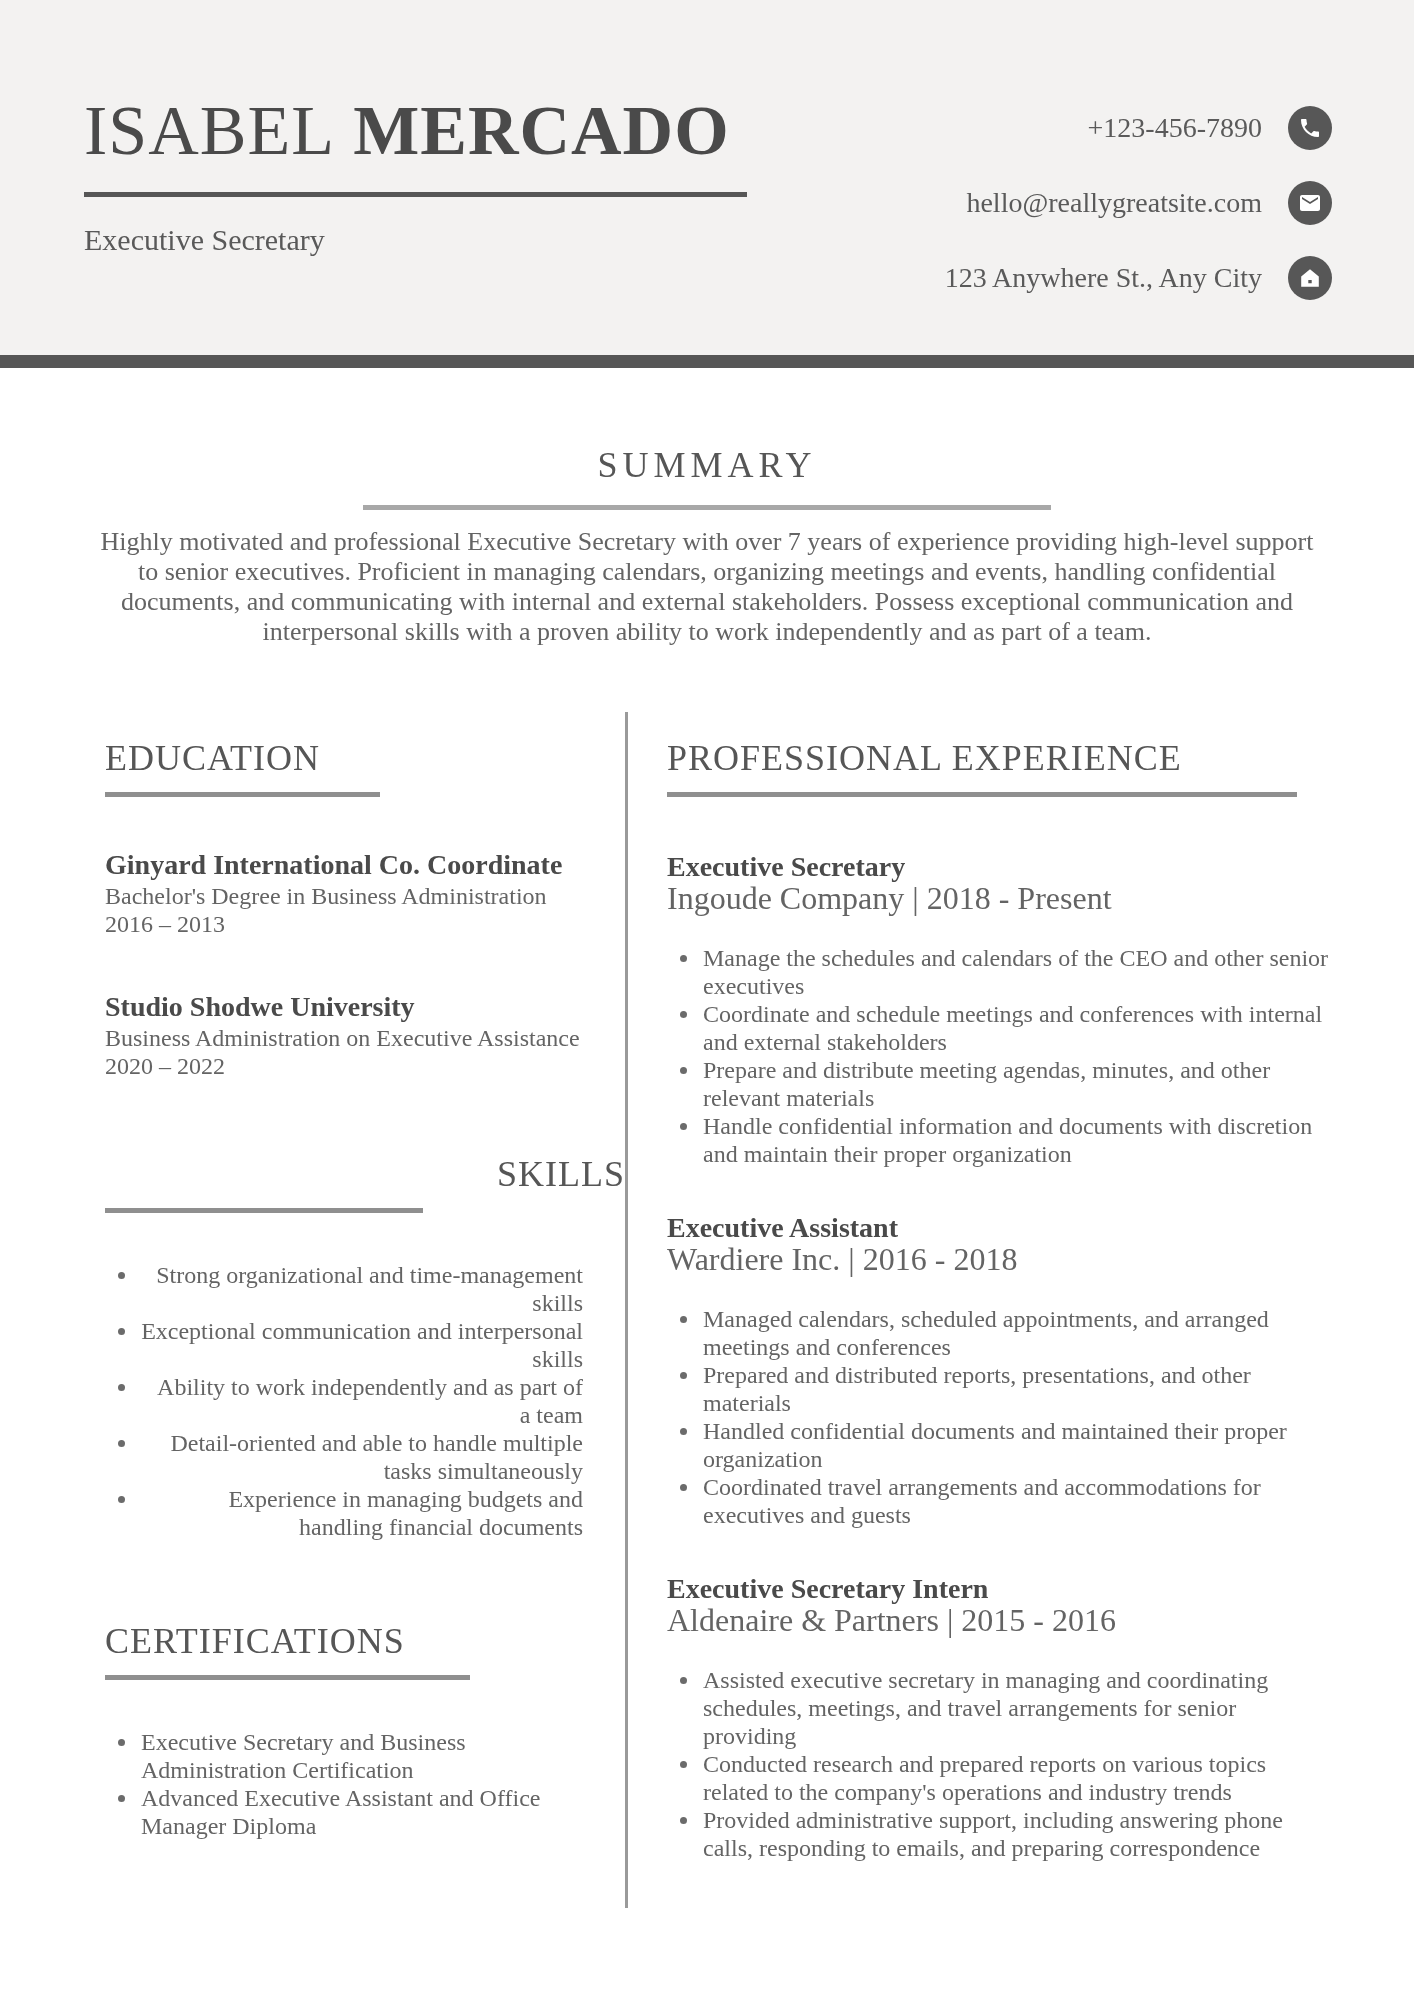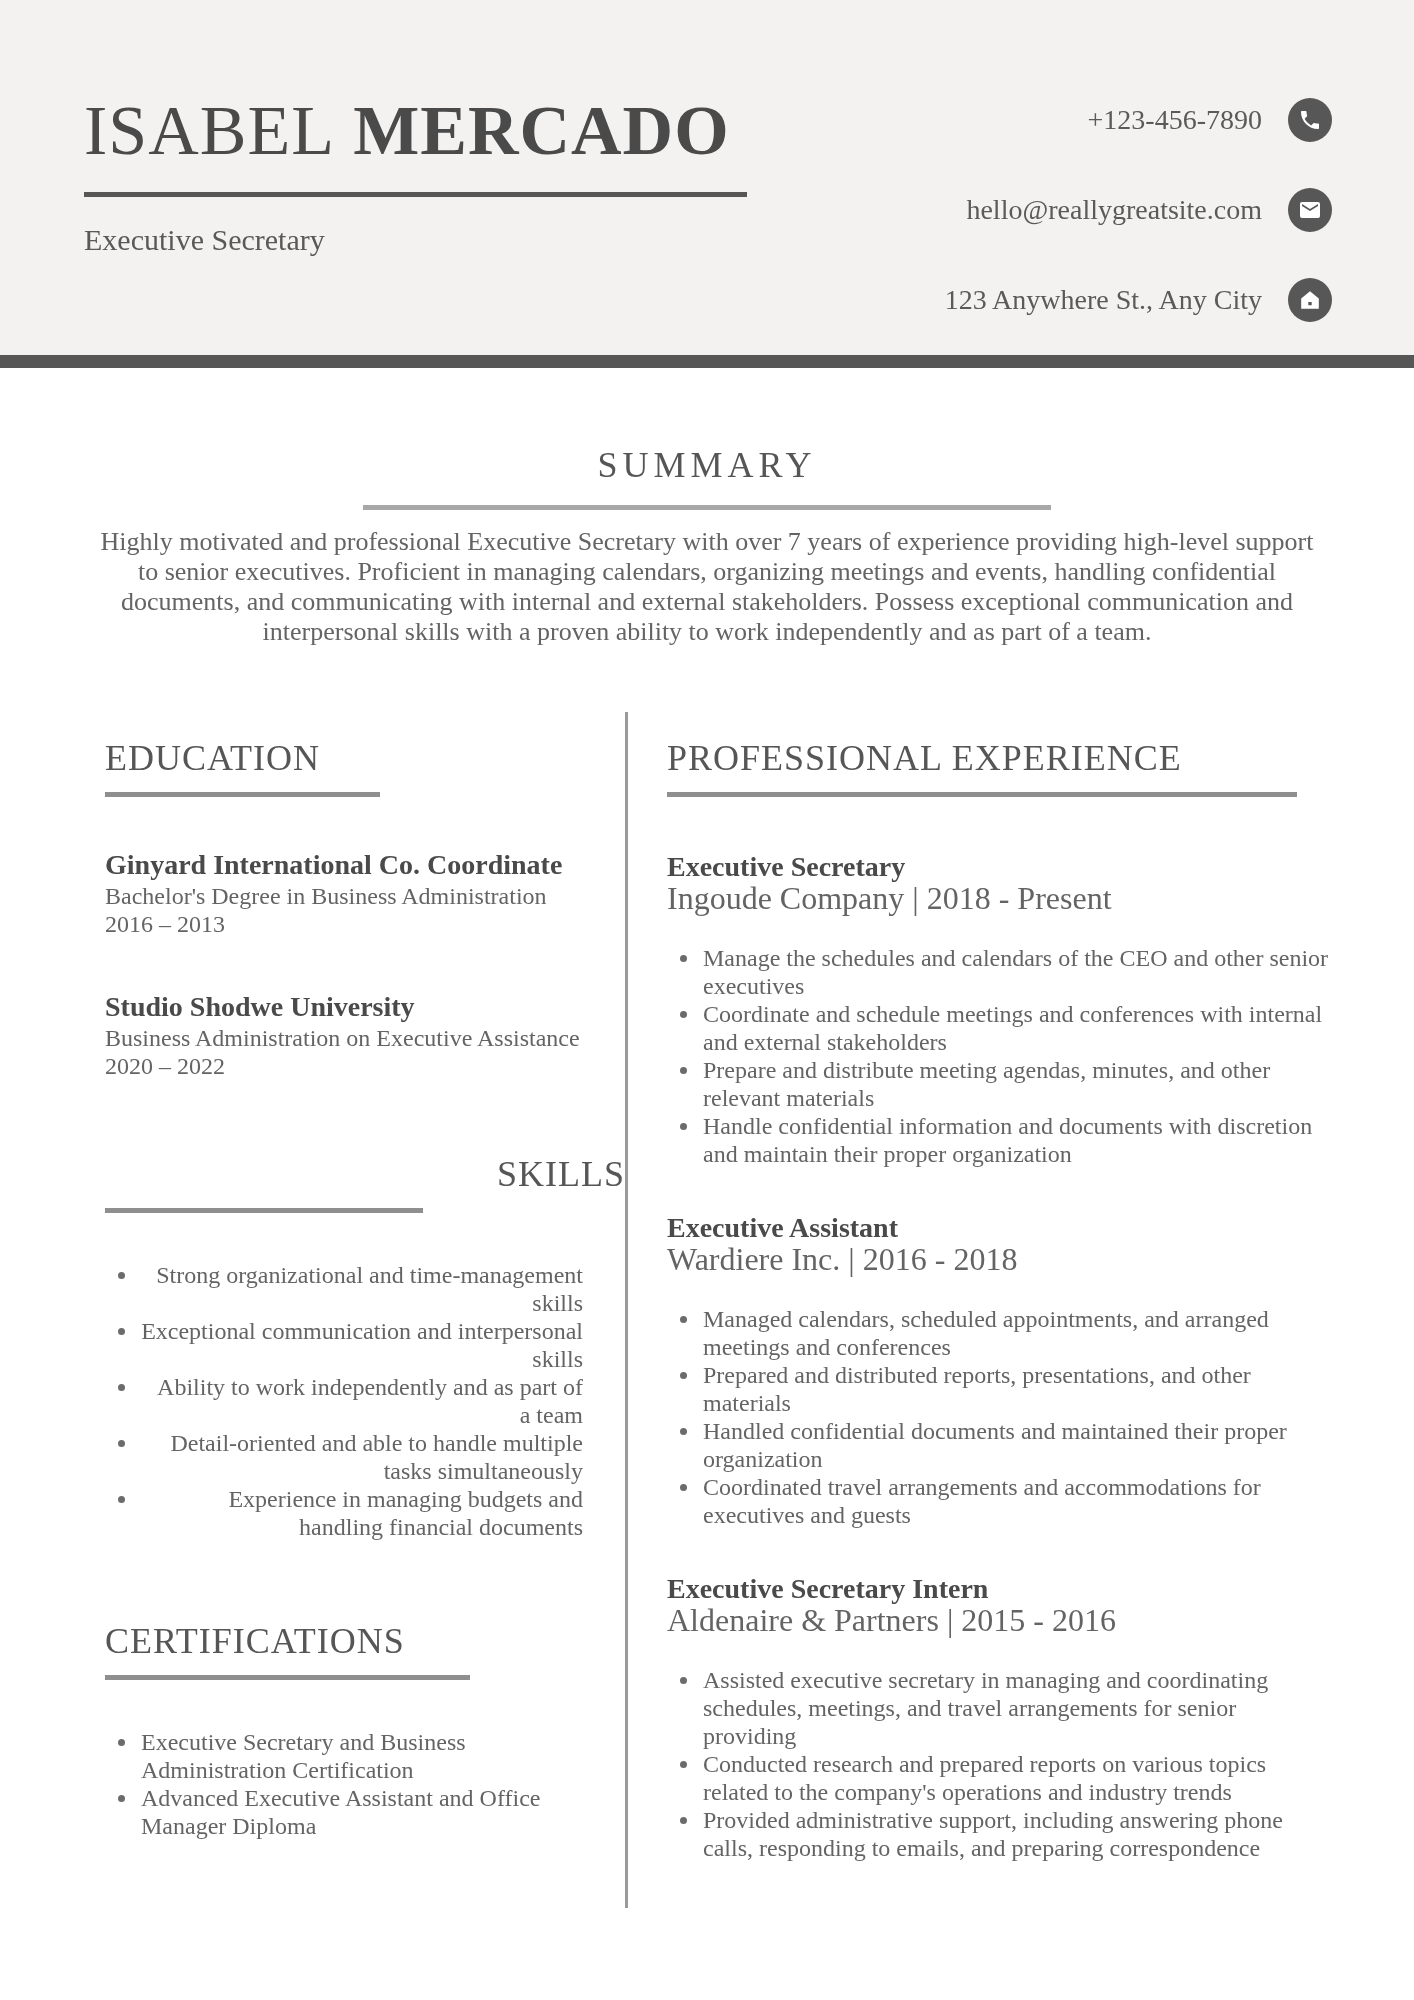--- a/index.html
+++ b/index.html
@@ -18,23 +18,23 @@
   }
   
   .header{position:relative; height:355px; background:var(--header_bg);}
   .name-block{position:absolute; left:84px; top:96px;}
   .name{margin:0; font-size:70px; line-height:1; font-weight:400;
         color:var(--name_text); letter-spacing:1px; white-space:nowrap;}
   .name .first{font-weight:400; margin-right:0.26em;}
   .name .last{font-weight:700;}
   .name-rule{width:663px; height:5px; background:var(--rule_dark); margin-top:26px;}
   .job-title{margin-top:26px; font-size:30px; color:#595959;}
-  .contacts{position:absolute; top:98px; right:82px;}
+  .contacts{position:absolute; top:106px; right:82px;}
   .contact-row{display:flex; align-items:center; justify-content:flex-end;}
-  .contact-row + .contact-row{margin-top:46px;}
+  .contact-row + .contact-row{margin-top:31px;}
   .contact-text{font-size:28px; color:#5a5a5a; margin-right:26px; white-space:nowrap;}
   .icon-circle{width:44px; height:44px; border-radius:50%; background:var(--icon_circle);
                display:flex; align-items:center; justify-content:center; flex:0 0 44px;}
   .icon-circle svg{width:24px; height:24px; fill:#ffffff;}
   
   .top-bar{height:13px; background:var(--bar);}
   
   .summary{ text-align:center; padding-top:76px;}
   .summary-heading{margin:0; font-size:36px; font-weight:400; letter-spacing:5px;
                    color:var(--heading_text);}

